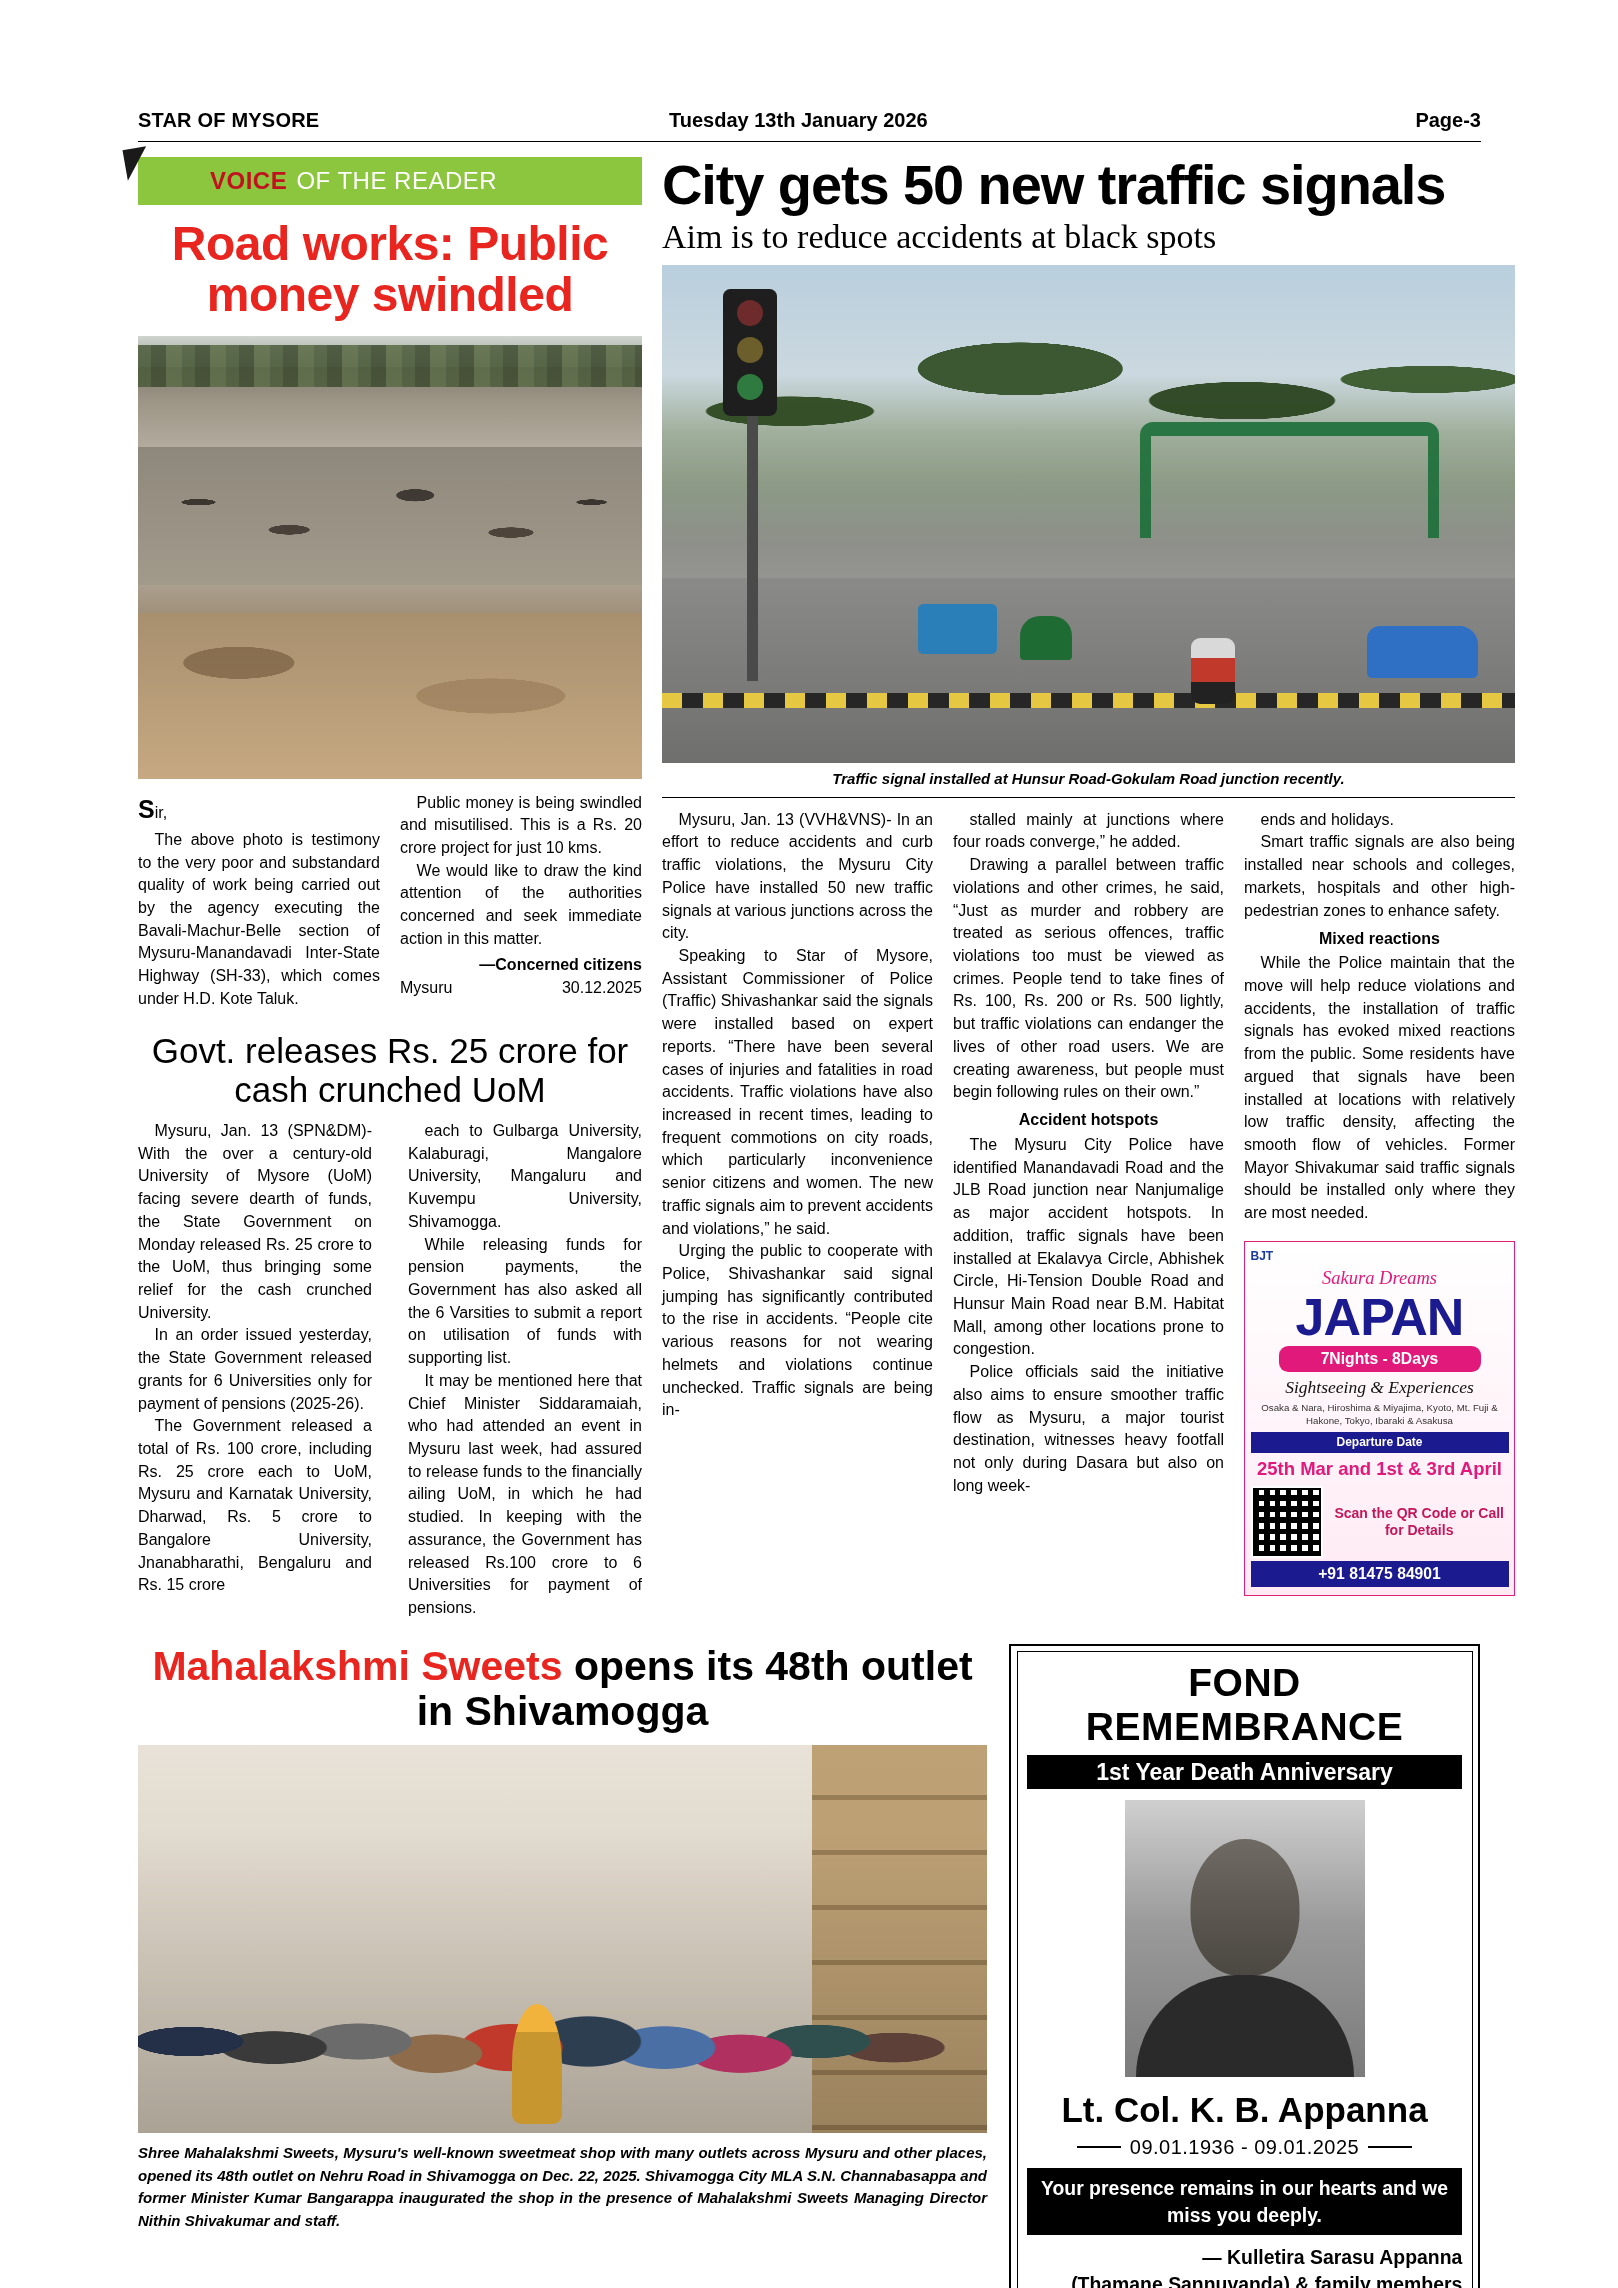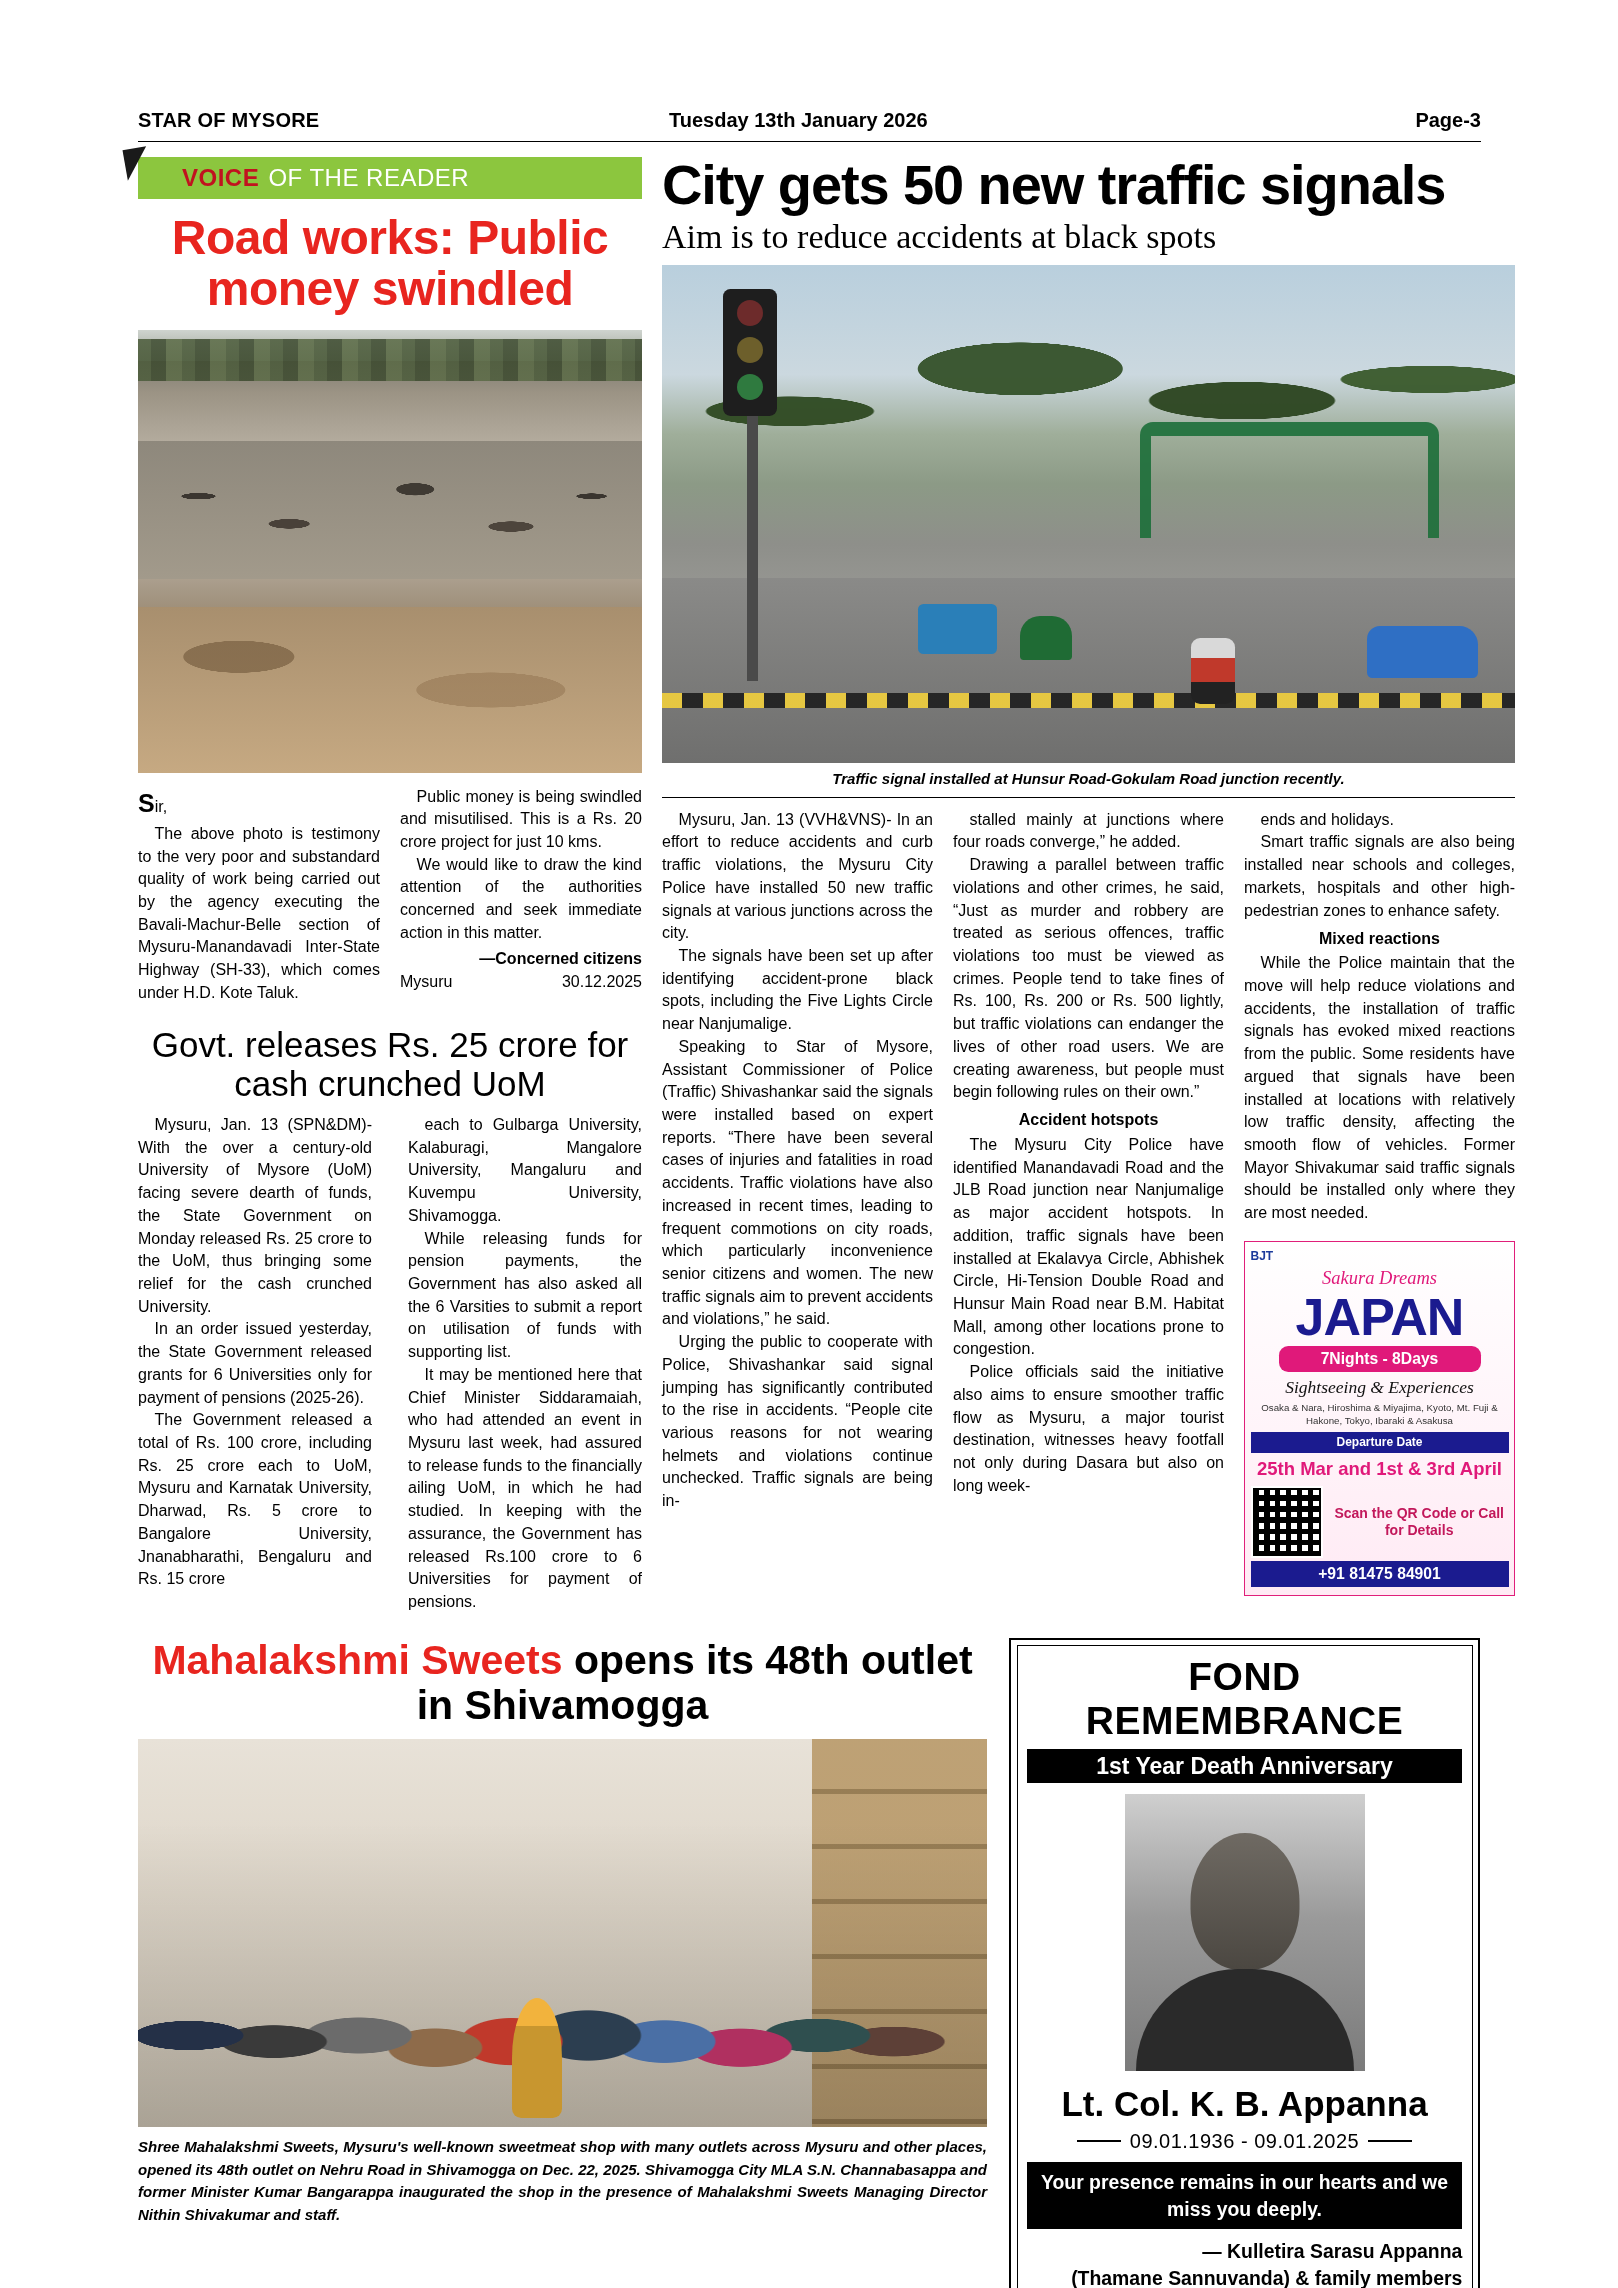--- a/index.html
+++ b/index.html
@@ -30,23 +30,23 @@
 
   
   .top-region { display:flex; gap:20px; }
   .left-col { width:504px; flex:0 0 504px; }
   .right-col { flex:1; }
 
   
   .voice-banner {
     position:relative;
     background:#8cc63e;
-    height:42px;
+    height:48px;
     display:flex; align-items:center;
-    padding-left:44px;
+    padding-left:72px;
     box-sizing:border-box;
   }
   .voice-banner:before{
     content:"";
     position:absolute; left:-13px; top:-9.2px;
     width:0;height:0;
     border-left:24px solid #1a1a1a;
     border-bottom:31px solid transparent;
     transform:rotate(-10deg);
   }
@@ -375,21 +375,20 @@
         <div class="auto"></div>
         <div class="rider"></div>
         <div class="car"></div>
       </div>
 
       <div class="caption-bold">Traffic signal installed at Hunsur Road-Gokulam Road junction recently.</div>
 
       <div class="story-3col">
         <div class="col bodytext">
           <p>Mysuru, Jan. 13 (VVH&amp;VNS)- In an effort to reduce accidents and curb traffic violations, the Mysuru City Police have installed 50 new traffic signals at various junctions across the city.</p>
-          <p>The signals have been set up after identifying accident-prone black spots, including the Five Lights Circle near Nanjumalige.</p>
           <p>Speaking to Star of Mysore, Assistant Commissioner of Police (Traffic) Shivashankar said the signals were installed based on expert reports. “There have been several cases of injuries and fatalities in road accidents. Traffic violations have also increased in recent times, leading to frequent commotions on city roads, which particularly inconvenience senior citizens and women. The new traffic signals aim to prevent accidents and violations,” he said.</p>
           <p>Urging the public to cooperate with Police, Shivashankar said signal jumping has significantly contributed to the rise in accidents. “People cite various reasons for not wearing helmets and violations continue unchecked. Traffic signals are being in-</p>
         </div>
         <div class="col bodytext">
           <p>stalled mainly at junctions where four roads converge,” he added.</p>
           <p>Drawing a parallel between traffic violations and other crimes, he said, “Just as murder and robbery are treated as serious offences, traffic violations too must be viewed as crimes. People tend to take fines of Rs. 100, Rs. 200 or Rs. 500 lightly, but traffic violations can endanger the lives of other road users. We are creating awareness, but people must begin following rules on their own.”</p>
           <div class="subhead">Accident hotspots</div>
           <p>The Mysuru City Police have identified Manandavadi Road and the JLB Road junction near Nanjumalige as major accident hotspots. In addition, traffic signals have been installed at Ekalavya Circle, Abhishek Circle, Hi-Tension Double Road and Hunsur Main Road near B.M. Habitat Mall, among other locations prone to congestion.</p>
           <p>Police officials said the initiative also aims to ensure smoother traffic flow as Mysuru, a major tourist destination, witnesses heavy footfall not only during Dasara but also on long week-</p>
         </div>

